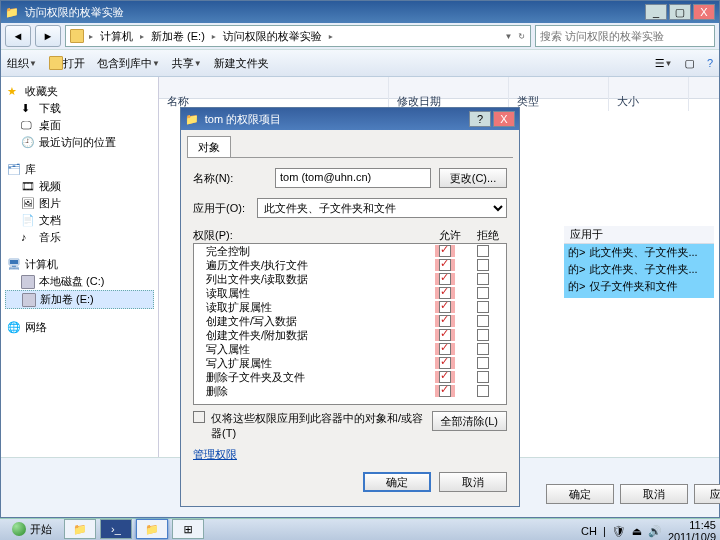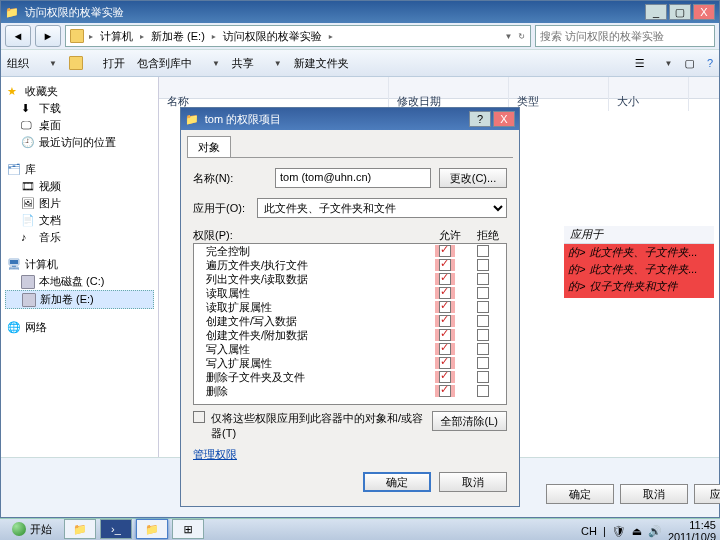--- a/index.html
+++ b/index.html
@@ -16,21 +16,21 @@
 #explorer { left:0; top:0; width:720px; height:518px; }
 #explorer .navrow { height:26px; background:#e8eef8; display:flex; align-items:center; padding:2px 4px; gap:4px;}
 .navbtn { width:26px; height:22px; border:1px solid #9ab; background:linear-gradient(#f8fbff,#dde8f5); border-radius:3px; display:flex;align-items:center;justify-content:center; cursor:pointer;}
 .breadcrumb { flex:1; height:22px; background:#fff; border:1px solid #8aa; display:flex; align-items:center; padding:0 4px; gap:4px;}
 .crumb { padding:0 2px; cursor:pointer;}
 .tri { font-size:8px; color:#666; padding:0 1px; cursor:pointer;}
 .searchbox { width:180px; height:22px; background:#fff; border:1px solid #8aa; display:flex; align-items:center; padding:0 4px;}
 .searchbox input { border:none; outline:none; width:100%; font-size:11px;}
 
 #explorer .toolbar { height:28px; background:linear-gradient(#f4f8fd,#dde6f2); border-top:1px solid #cdd; border-bottom:1px solid #bcd; display:flex; align-items:center; padding:0 6px; gap:12px;}
-.tbtn { cursor:pointer; display:flex; align-items:center; gap:20px;}
+.tbtn { cursor:pointer; display:flex; align-items:center; gap:0;}
 .dd { font-size:8px; color:#444;}
 .toolbar .spacer{flex:1;}
 
 #explorer .body { display:flex; height:380px; background:#fff;}
 .tree { width:158px; background:#fff; border-right:1px solid #ccd; padding:6px 4px; overflow:hidden;}
 .trow { display:flex; align-items:center; gap:4px; padding:1px 2px; cursor:pointer; white-space:nowrap;}
 .trow.sel { background:#d6e8ff; border:1px dotted #6aa;}
 .ico { width:14px; height:14px; display:inline-block; }
 .ico-star { color:#f4b400;}
 .ico-fld { background:#f6d36b; border:1px solid #caa040; border-radius:1px;}
@@ -68,21 +68,21 @@
 .prow .pc { width:38px; display:flex; justify-content:center;}
 .cb { width:12px; height:12px; border:1px solid #777; display:inline-block; position:relative; cursor:pointer;}
 .cb.chk { background:#fff;}
 .cb.chk::after { content:"✓"; position:absolute; top:-3px; left:0; font-size:11px; color:#c22;}
 .col-allow .cb { box-shadow: -4px 0 0 #f6b0b0, 4px 0 0 #f6b0b0; }
 .chkrow { display:flex; align-items:flex-start; margin:6px; gap:6px;}
 .lnk { color:#0645ad; text-decoration:underline; cursor:pointer; margin:6px;}
 .dlgbtns { display:flex; justify-content:flex-end; gap:8px; padding:4px 6px;}
 
 
-#aside { position:absolute; left:564px; top:226px; width:150px; height:72px; background:#ef4444; z-index:10; font-size:11px;font-style:italic;}
+#aside { position:absolute; left:564px; top:226px; width:150px; height:72px; background:#7dd3fc; z-index:10; font-size:11px;}
 #aside .ah { height:18px; background:#f3f5fa; border-bottom:1px solid #d7dde6; display:flex; align-items:center; padding:0 6px;}
 #aside .ar { padding:1px 4px; display:flex; gap:4px;}
 
 
 #underbtns { position:absolute; left:546px; top:484px; display:flex; gap:6px; z-index:5;}
 
 
 #taskbar { position:absolute; left:0; bottom:0; width:720px; height:22px; background:linear-gradient(#d7e2f0,#b8c9de); display:flex; align-items:flex-start; padding:0 4px; gap:4px; border-top:1px solid #9cb;}
 #taskbar .start { display:flex; align-items:center; gap:4px; padding:0 8px; height:20px; cursor:pointer;}
 #taskbar .orb { width:14px; height:14px; border-radius:50%; background:radial-gradient(circle at 30% 30%, #9de29b, #2a8a2a);}

